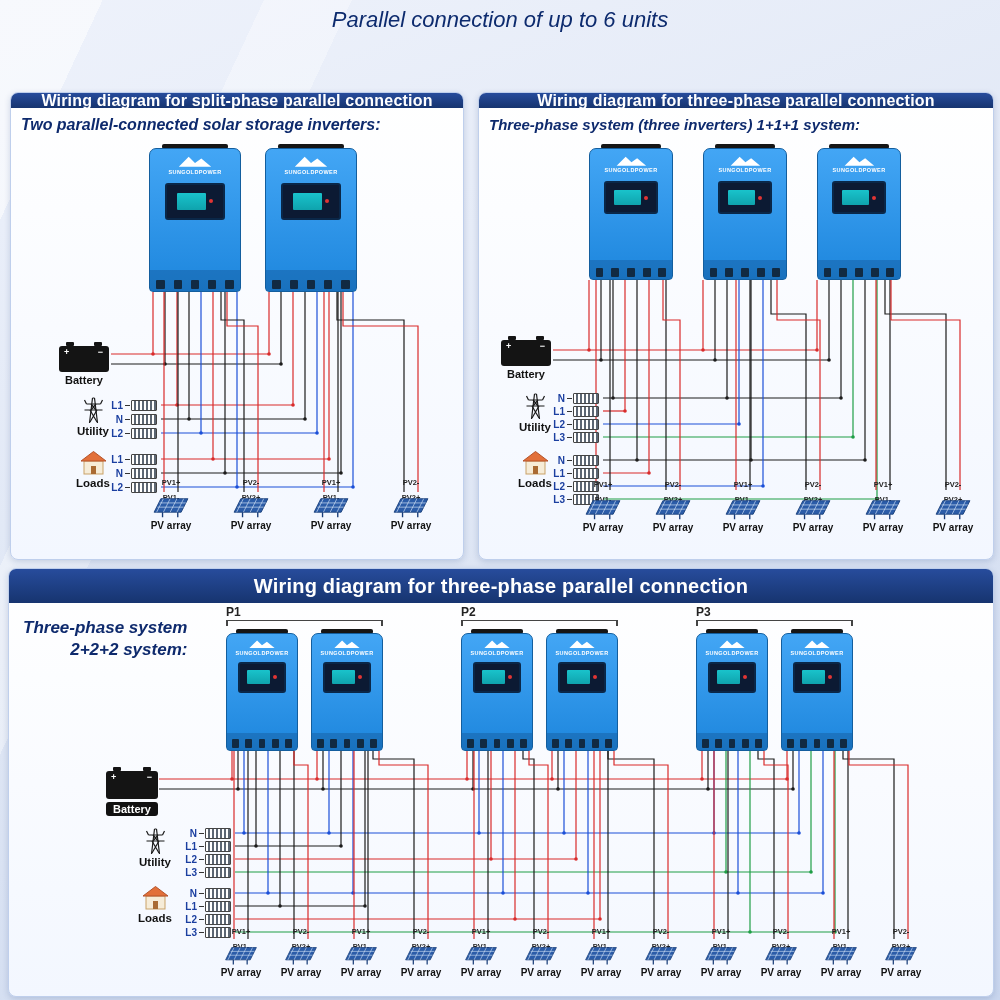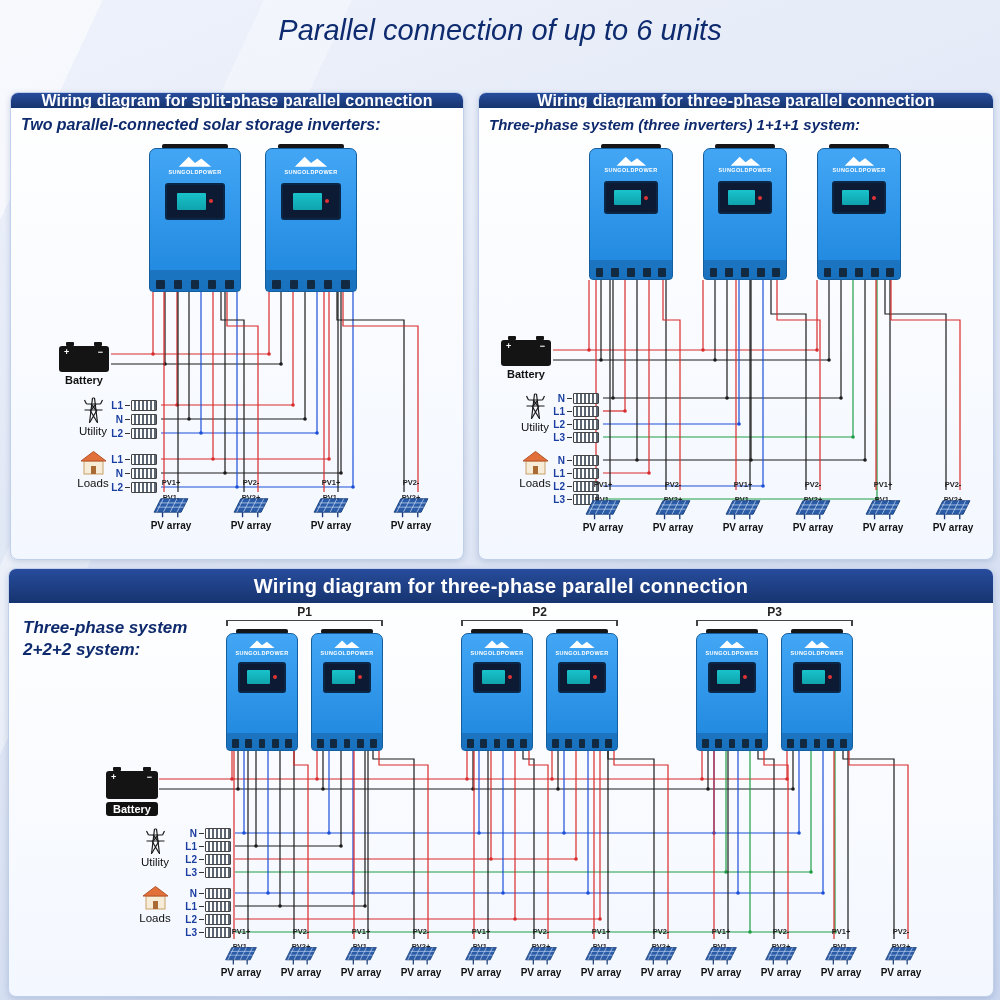--- a/index.html
+++ b/index.html
@@ -5,33 +5,33 @@
   html,body{margin:0;padding:0;}
   body{width:1000px;height:1000px;font-family:"Liberation Sans",sans-serif;}
   .page{position:relative;width:1000px;height:1000px;overflow:hidden;
     background:
       linear-gradient(115deg, rgba(255,255,255,.55) 0 7%, rgba(255,255,255,0) 7% 18%, rgba(255,255,255,.35) 18% 24%, rgba(255,255,255,0) 24%),
       linear-gradient(160deg,#eef2fb 0%, #dde5f4 55%, #c9d6ee 100%);}
   
   .page-header{position:absolute;top:6px;left:0;right:0;text-align:center;}
   .main-title{margin:0;font-size:42px;line-height:46px;color:#0d2b6e;font-weight:400;letter-spacing:.5px;}
   .main-title .bold{font-weight:800;}
-  .subtitle{font-size:29px;font-style:italic;color:#0d2b6e;font-weight:500;margin-top:8px;}
+  .subtitle{font-size:22px;font-style:italic;color:#0d2b6e;font-weight:500;margin-top:1px;}
   
   .panel{position:absolute;background:linear-gradient(#ffffff,#f3f7ff);border:1px solid #bfcfec;border-radius:8px;box-shadow:0 2px 6px rgba(30,60,120,.18);}
   .panel-left{left:10px;top:92px;width:452px;height:466px;}
   .panel-right{left:478px;top:92px;width:514px;height:466px;}
   .panel-bottom{left:8px;top:568px;width:984px;height:427px;}
   .panel-header{height:15px;background:linear-gradient(#274c9c,#16346f);color:#fff;display:flex;align-items:center;justify-content:center;
     font-weight:700;font-size:16px;border-radius:7px 7px 0 0;letter-spacing:.2px;}
   .panel-bottom .panel-header{height:34px;font-size:20px;}
   .panel-body{position:relative;width:100%;height:calc(100% - 30px);}
   .panel-bottom .panel-body{height:calc(100% - 34px);}
   .wires{position:absolute;inset:0;width:100%;height:100%;pointer-events:none;}
-  .caption{position:absolute;font-style:italic;font-weight:700;color:#0e2a6d;font-size:16px;line-height:22px;}
+  .caption{position:absolute;font-style:italic;font-weight:700;color:#0e2a6d;font-size:16px;line-height:22px;text-align:right;}
   
   .inv-row{position:absolute;display:flex;}
   .panel-left  .inv-row{left:138px;top:36px;gap:24px;}
   .panel-right .inv-row{left:110px;top:36px;gap:30px;}
   .panel-bottom .inv-row{left:217px;top:26px;gap:13px;}
   .panel-left  .inverter{width:92px;height:148px;}
   .panel-right .inverter{width:84px;height:136px;}
   .panel-bottom .inverter{width:72px;height:122px;}
   .panel-bottom .inv-row .inverter:nth-child(3),
   .panel-bottom .inv-row .inverter:nth-child(5){margin-left:65px;}
@@ -54,21 +54,21 @@
   .panel-bottom .battery-icon{width:52px;height:28px;}
   .battery-icon::before,.battery-icon::after{content:"";position:absolute;top:-4px;width:8px;height:4px;background:#141414;border-radius:1px;}
   .battery-icon::before{left:7px;} .battery-icon::after{right:7px;}
   .bt-p,.bt-m{position:absolute;top:1px;color:#fff;font-size:9px;font-weight:700;}
   .bt-p{left:5px;} .bt-m{right:6px;}
   .battery-label{font-size:11px;font-weight:700;color:#111;margin-top:2px;}
   .battery-label.dark{display:inline-block;background:#111;color:#fff;padding:1px 7px;border-radius:3px;}
   
   .io-group{position:absolute;text-align:center;}
   .io-icon{display:block;margin:0 auto;}
-  .io-label{font-size:11.5px;font-weight:400;color:#111;margin-top:1px;}
+  .io-label{font-size:11.5px;font-weight:700;color:#111;margin-top:1px;}
   .line-rows{position:absolute;}
   .line-row{display:flex;align-items:center;height:13px;}
   .panel-left .line-row{height:14px;}
   .line-label{width:16px;text-align:right;font-size:10px;font-weight:700;color:#1b3fa0;margin-right:2px;}
   .line-dash{width:5px;border-top:1.6px solid #333;margin-right:1px;}
   .tblock{width:24px;height:9px;border:1px solid #444;border-radius:1px;
     background:repeating-linear-gradient(90deg,#ffffff 0 2px,#5c6673 2px 4px);}
   
   .pv-row{position:absolute;display:flex;}
   .panel-left  .pv-row{left:124px;top:376px;gap:8px;}
@@ -78,21 +78,21 @@
   .panel-right .pv-unit{width:64px;}
   .panel-bottom .pv-unit{width:56px;}
   .pv-unit{flex:0 0 auto;text-align:center;}
   .pv-terms{display:flex;align-items:center;justify-content:center;height:12px;gap:2px;flex-direction:column;}
   .pv-lab{font-size:7.5px;font-weight:700;color:#222;white-space:nowrap;}
   .pv-conn{width:4px;height:10px;background:#2b2b2b;border-radius:1px;}
   .pv-icon{display:block;margin:1px auto 0;width:38px;height:22px;}
   .panel-bottom .pv-icon{width:34px;height:20px;}
   .pv-name{font-size:10px;font-weight:700;color:#111;margin-top:1px;white-space:nowrap;}
   
-  .group-bracket{position:absolute;top:2px;text-align:center;font-size:12px;font-weight:700;color:#222;
+  .group-bracket{position:absolute;top:2px;font-size:12px;font-weight:700;color:#222;
     border-bottom:1.6px solid #444;padding-bottom:1px;}
   .group-bracket::before,.group-bracket::after{content:"";position:absolute;bottom:-6px;width:1.6px;height:6px;background:#444;}
   .group-bracket::before{left:0;} .group-bracket::after{right:0;}
 </style>
 </head>
 <body>
 
 <div class="page">
 
   <div class="page-header">

